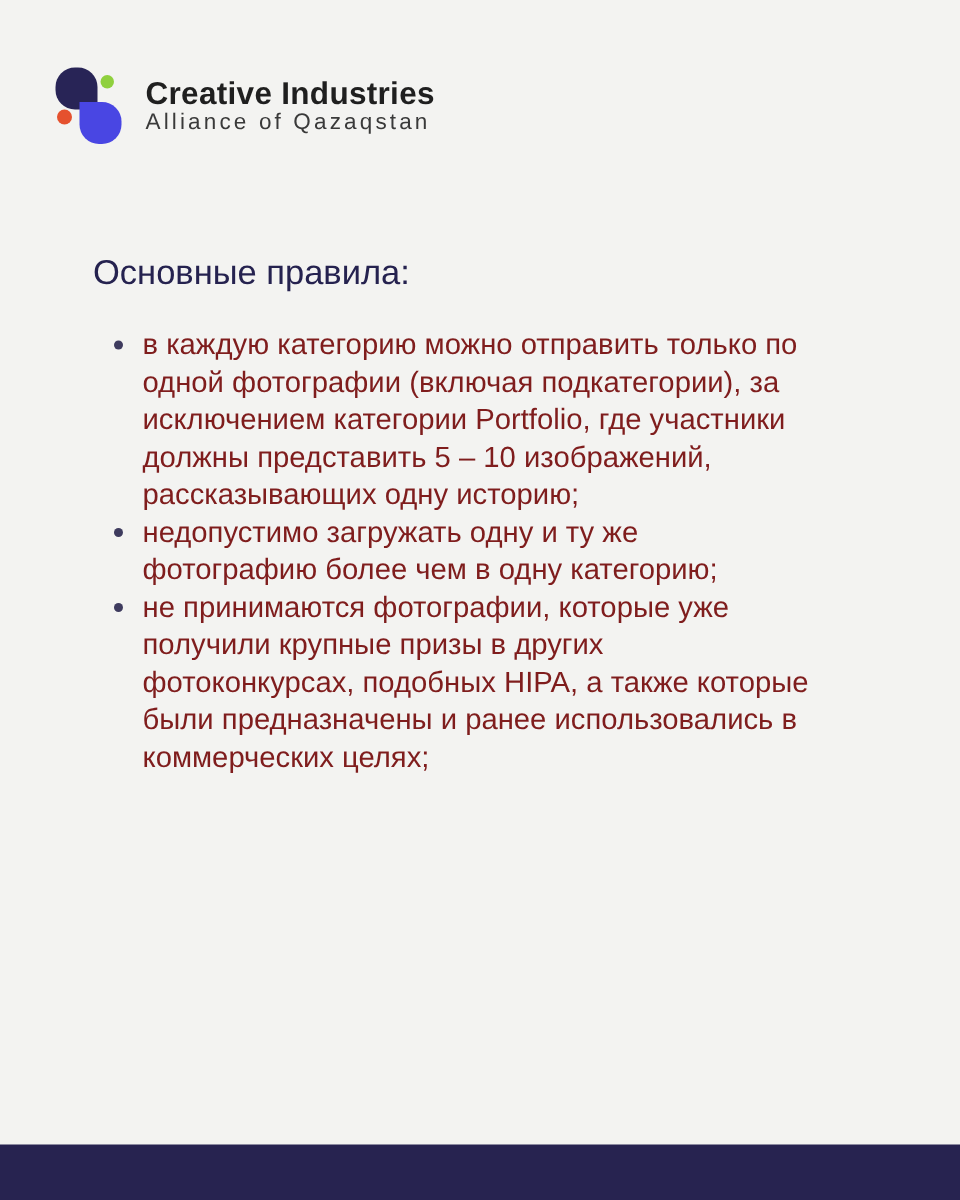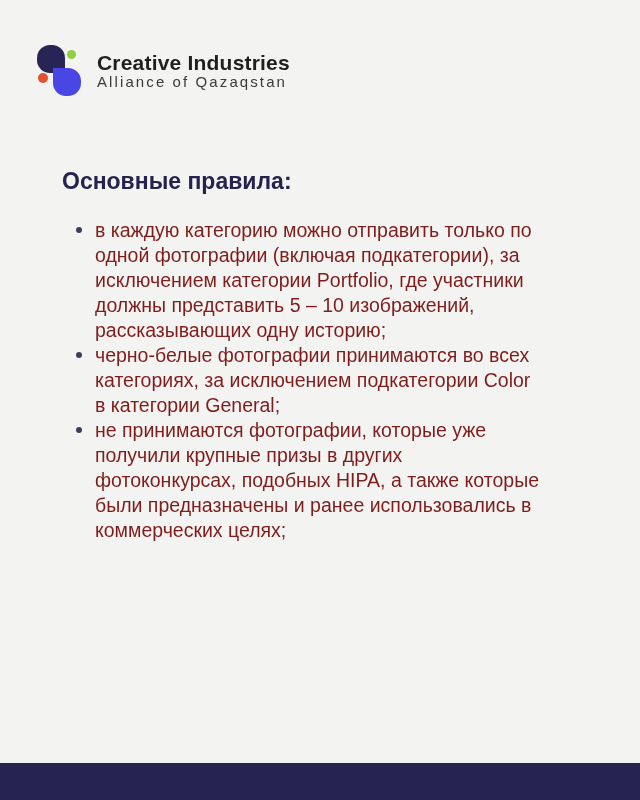--- a/index.html
+++ b/index.html
@@ -88,21 +88,21 @@
     margin-top: 0;
     white-space: nowrap;
   }
 
   
   .page-heading {
     position: absolute;
     left: 62px;
     top: 168px;
     font-size: 23px;
-    font-weight: 700;
+    font-weight: 400;
     color: #25224f;
     margin: 0;
   }
 
   
   .rules {
     position: absolute;
     left: 62px;
     top: 218px;
     width: 482px;
@@ -152,17 +152,17 @@
   <div class="logo-text">
     <span class="logo-title">Creative Industries</span>
     <span class="logo-subtitle">Alliance of Qazaqstan</span>
   </div>
 </header>
 
 <h1 class="page-heading">Основные правила:</h1>
 
 <ul class="rules">
     <li class="rule-item">в каждую категорию можно отправить только по одной фотографии (включая подкатегории), за исключением категории Portfolio, где участники должны представить 5 – 10 изображений, рассказывающих одну историю;</li>
-    <li class="rule-item">черно-белые фотографии принимаются во всех категориях, за исключением подкатегории Color в категории General;</li>
+    <li class="rule-item">недопустимо загружать одну и ту же фотографию более чем в одну категорию;</li>
     <li class="rule-item">не принимаются фотографии, которые уже получили крупные призы в других фотоконкурсах, подобных HIPA, а также которые были предназначены и ранее использовались в коммерческих целях;</li>
   </ul>
 
 <div class="footer-bar"></div>
 
 </body></html>

